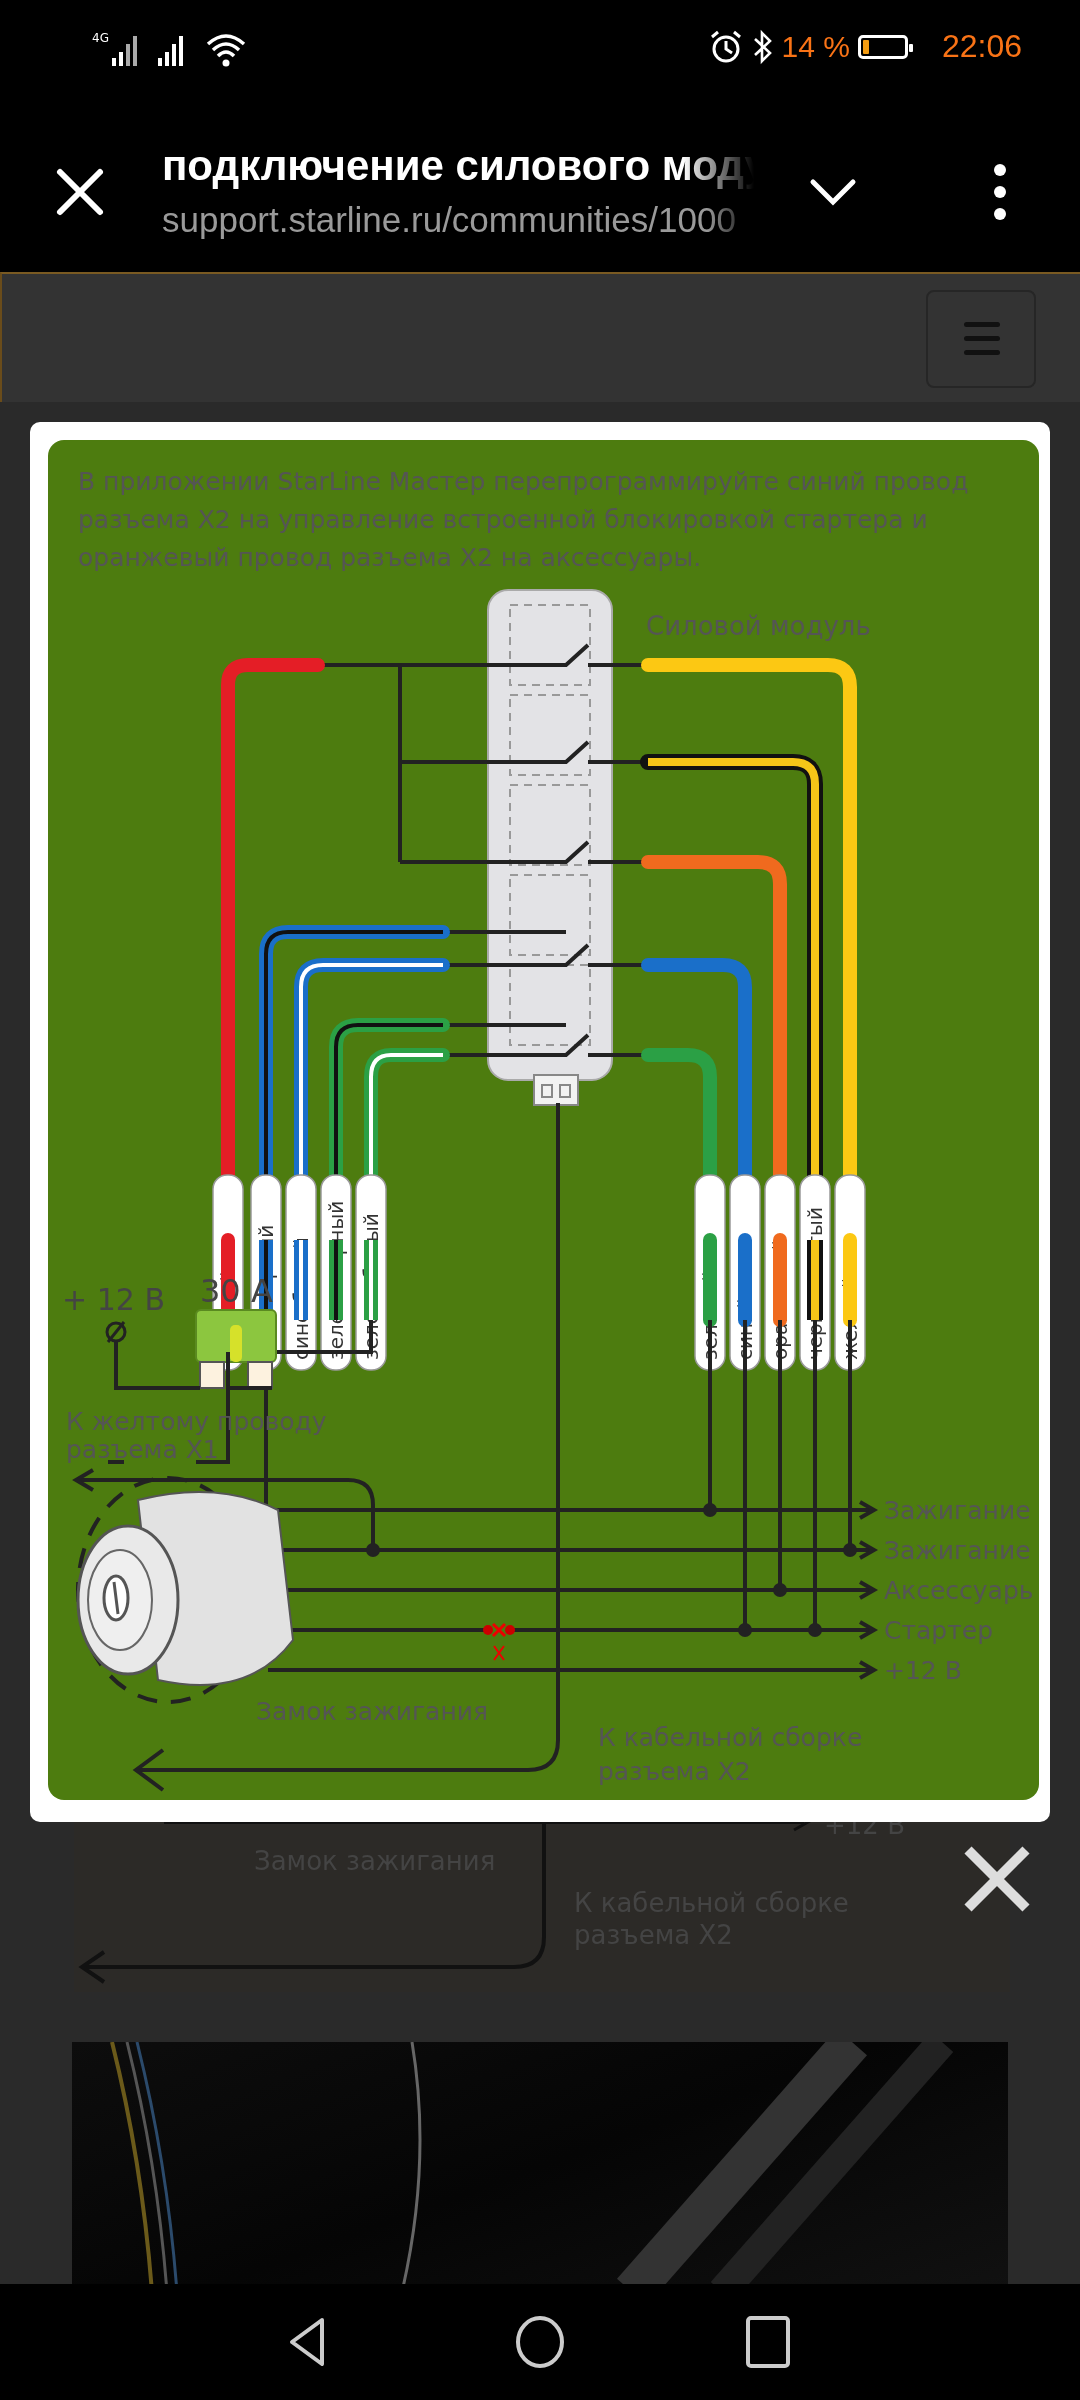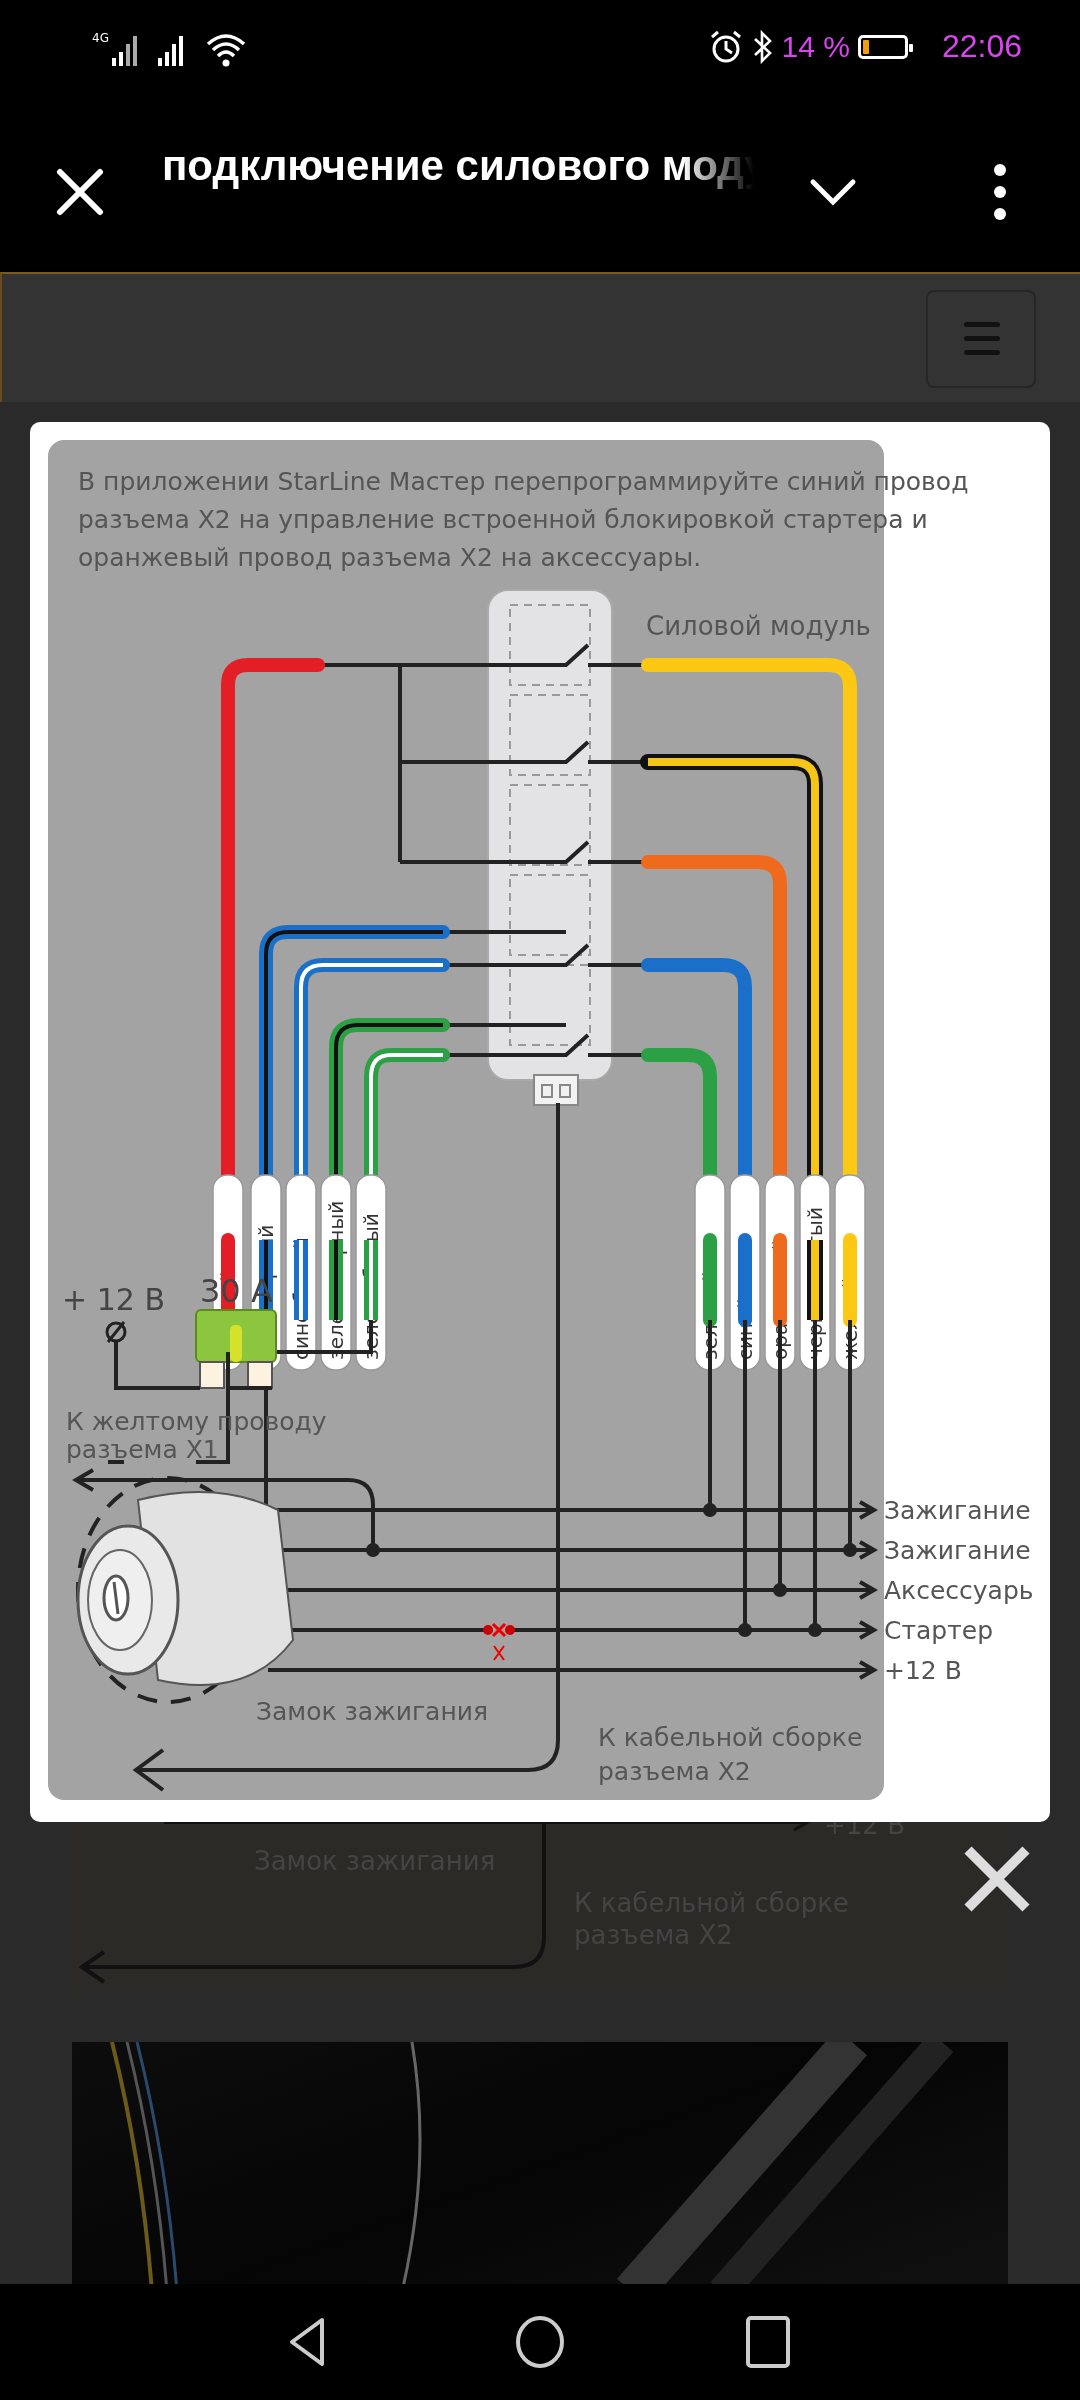--- a/index.html
+++ b/index.html
@@ -1,40 +1,40 @@
 <!DOCTYPE html>
 <html><head>
 <meta charset="utf-8">
 <style>
   html, body { margin:0; padding:0; }
   body { width:1080px; height:2400px; background:#000; position:relative; overflow:hidden; font-family:"Liberation Sans", sans-serif; }
   .status-bar { position:absolute; left:0; top:0; width:1080px; height:110px; background:#000; color:#fff; }
   .sb-left { position:absolute; left:92px; top:30px; display:flex; align-items:flex-end; gap:8px; }
-  .sb-right { position:absolute; right:58px; top:28px; display:flex; align-items:center; gap:8px; font-size:32px; color:#d946ef; }
+  .sb-right { position:absolute; right:58px; top:28px; display:flex; align-items:center; gap:8px; font-size:32px; color:#f97316; }
   .sb-pct { font-size:30px; }
   .battery { width:50px; height:24px; border:3px solid #fff; border-radius:5px; position:relative; box-sizing:border-box; }
   .battery::after { content:""; position:absolute; right:-8px; top:6px; width:4px; height:8px; background:#fff; border-radius:1px; }
   .battery-fill { position:absolute; left:2px; top:2px; bottom:2px; background:#f39c12; border-radius:1px; }
   .toolbar { position:absolute; left:0; top:110px; width:1080px; height:162px; background:#000; }
   .tb-close { position:absolute; left:50px; top:52px; width:60px; height:60px; }
   .tb-title { position:absolute; left:162px; top:32px; width:592px; font-size:42px; font-weight:bold; color:#fff; white-space:nowrap; overflow:hidden;
     -webkit-mask-image:linear-gradient(90deg,#000 88%,transparent); mask-image:linear-gradient(90deg,#000 88%,transparent); }
   .tb-url { position:absolute; left:162px; top:90px; width:592px; font-size:35px; color:#9a9a9a; white-space:nowrap; overflow:hidden;
     -webkit-mask-image:linear-gradient(90deg,#000 92%,transparent); mask-image:linear-gradient(90deg,#000 92%,transparent); }
   .tb-chevron { position:absolute; left:808px; top:62px; width:50px; height:40px; }
   .tb-more { position:absolute; left:980px; top:50px; width:40px; height:64px; }
   .page { position:absolute; left:0; top:272px; width:1080px; height:2012px; background:#2a2a2a; }
   .site-header { position:absolute; left:0; top:0; width:1080px; height:130px; background:#333; border-top:2px solid #7a5a22; border-left:2px solid #6a4c1a; box-sizing:border-box; }
   .menu-btn { position:absolute; right:44px; top:16px; width:110px; height:98px; border:2px solid #262626; border-radius:8px; box-sizing:border-box; }
   .menu-btn span { position:absolute; left:36px; width:36px; height:5px; background:#111; border-radius:3px; }
   .bg-diagram { position:absolute; left:74px; top:1540px; width:936px; height:180px; background:#2c2a27; }
   .bg-photo { position:absolute; left:72px; top:1770px; width:936px; height:250px; background:linear-gradient(160deg,#0d0d0d,#050505 50%,#111); overflow:hidden; }
   .overlay-close { position:absolute; left:960px; top:1842px; width:74px; height:74px; }
   .modal { position:absolute; left:30px; top:422px; width:1020px; height:1400px; background:#fff; border-radius:10px; }
-  .diagram-bg { position:absolute; left:18px; top:18px; width:836px; height:1360px; background:#a3a3a3; border-radius:16px; }
+  .diagram-bg { position:absolute; left:18px; top:18px; width:991px; height:1360px; background:#4d7c0f; border-radius:16px; }
   .nav-bar { position:absolute; left:0; top:2284px; width:1080px; height:116px; background:#000; }
   .nav-btn { position:absolute; top:28px; width:60px; height:60px; }
   svg text { font-family:"DejaVu Sans", sans-serif; }
 </style>
 </head>
 <body>
 
 <div class="status-bar">
   <div class="sb-left">
     <svg width="56" height="40" viewBox="0 0 56 40">
@@ -72,20 +72,21 @@
     </div>
     <span style="margin-left:26px;">22:06</span>
   </div>
 </div>
 
 <div class="toolbar">
   <svg class="tb-close" viewBox="0 0 60 60">
     <path d="M10 10 L50 50 M50 10 L10 50" stroke="#fff" stroke-width="6" stroke-linecap="round"></path>
   </svg>
   <div class="tb-title">подключение силового модуля</div>
+  <div class="tb-url">support.starline.ru/communities/1000</div>
   <svg class="tb-chevron" viewBox="0 0 50 40">
     <path d="M5 10 L25 30 L45 10" stroke="#fff" stroke-width="5" fill="none" stroke-linecap="round"></path>
   </svg>
   <svg class="tb-more" viewBox="0 0 40 64">
     <circle cx="20" cy="10" r="6" fill="#fff"></circle>
       <circle cx="20" cy="32" r="6" fill="#fff"></circle>
       <circle cx="20" cy="54" r="6" fill="#fff"></circle>
   </svg>
 </div>
 

